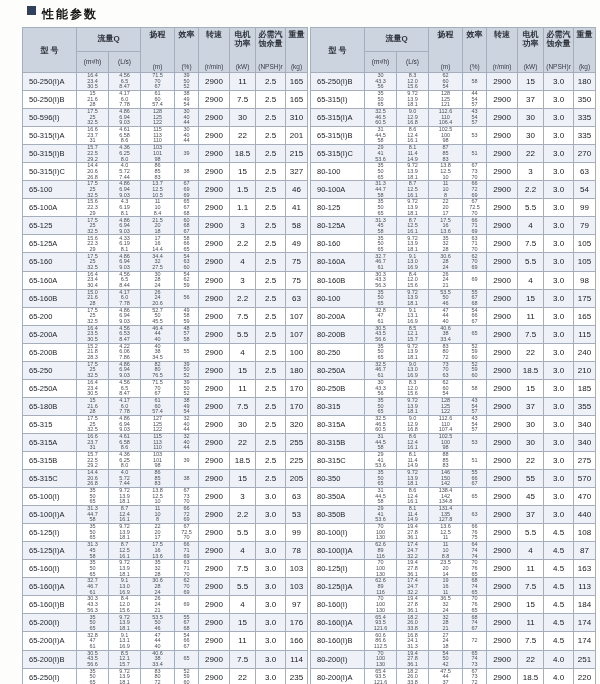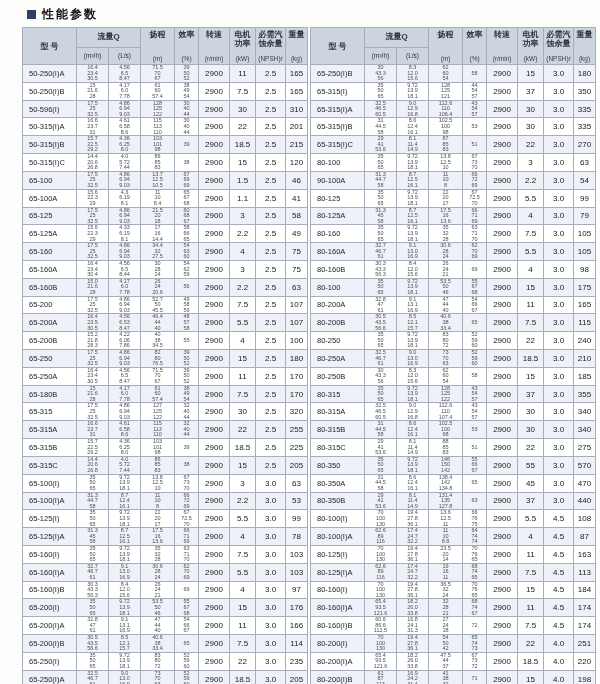--- a/index.html
+++ b/index.html
@@ -3,31 +3,31 @@
 <meta charset="utf-8">
 <style>
   * { box-sizing: border-box; }
   html,body { margin:0; padding:0; }
   body {
     width:600px; height:684px; overflow:hidden;
     background:#fdfdfc;
     font-family:"Liberation Sans", sans-serif;
   }
   .page { padding:4px 0 0 0; }
-  .title-row { display:flex; align-items:center; gap:6px; margin:2px 0 4px 27px; }
+  .title-row { display:flex; align-items:flex-start; gap:6px; margin:2px 0 4px 27px; }
   .title-square { width:9px; height:9px; background:#30415f; }
   .page-title { font-size:12px; font-weight:bold; color:#141414; letter-spacing:2px; }
 
   .tables-wrap { display:flex; gap:2px; margin-left:22px; }
 
   table { table-layout:fixed; width:285px; border-collapse:collapse; border:1px solid #7f8794; }
   th, td { border:1px solid #a6aebb; padding:0; overflow:hidden; }
 
   thead th { background:#ccd4e0; font-weight:bold; color:#30343c; font-size:8px; line-height:9px; }
-  thead .hwrap { display:flex; flex-direction:column; justify-content:space-between; height:36px; padding:2px 0 1px 0; }
+  thead .hwrap { display:flex; flex-direction:column; justify-content:space-between; height:44px; padding:2px 0 1px 0; }
   thead .hwrap .lbl { white-space:pre-line; }
   thead .unit { font-weight:normal; font-size:6.5px; color:#3a3f48; }
   thead .flow-top { height:18px; line-height:18px; }
   thead .unit-cell { height:17px; font-weight:normal; font-size:6.5px; }
 
   tbody tr { height:17.8px; }
   tbody tr.odd td { background:#eef2f8; }
   tbody tr.even td { background:#ffffff; }
 
   td.model { text-align:left; padding-left:6px; font-size:7.5px; color:#20242a; }
@@ -319,21 +319,21 @@
             <td class="single">
               <div>2900</div>
             </td>
             <td class="single">
               <div>15</div>
             </td>
             <td class="single">
               <div>2.5</div>
             </td>
             <td class="single">
-              <div>120</div>
+              <div>327</div>
             </td>
           </tr>
           <tr class="odd">
             <td class="model">
               <div>65-100</div>
             </td>
             <td class="stack">
               <div>17.5</div>
               <div>25</div>
               <div>32.5</div>

